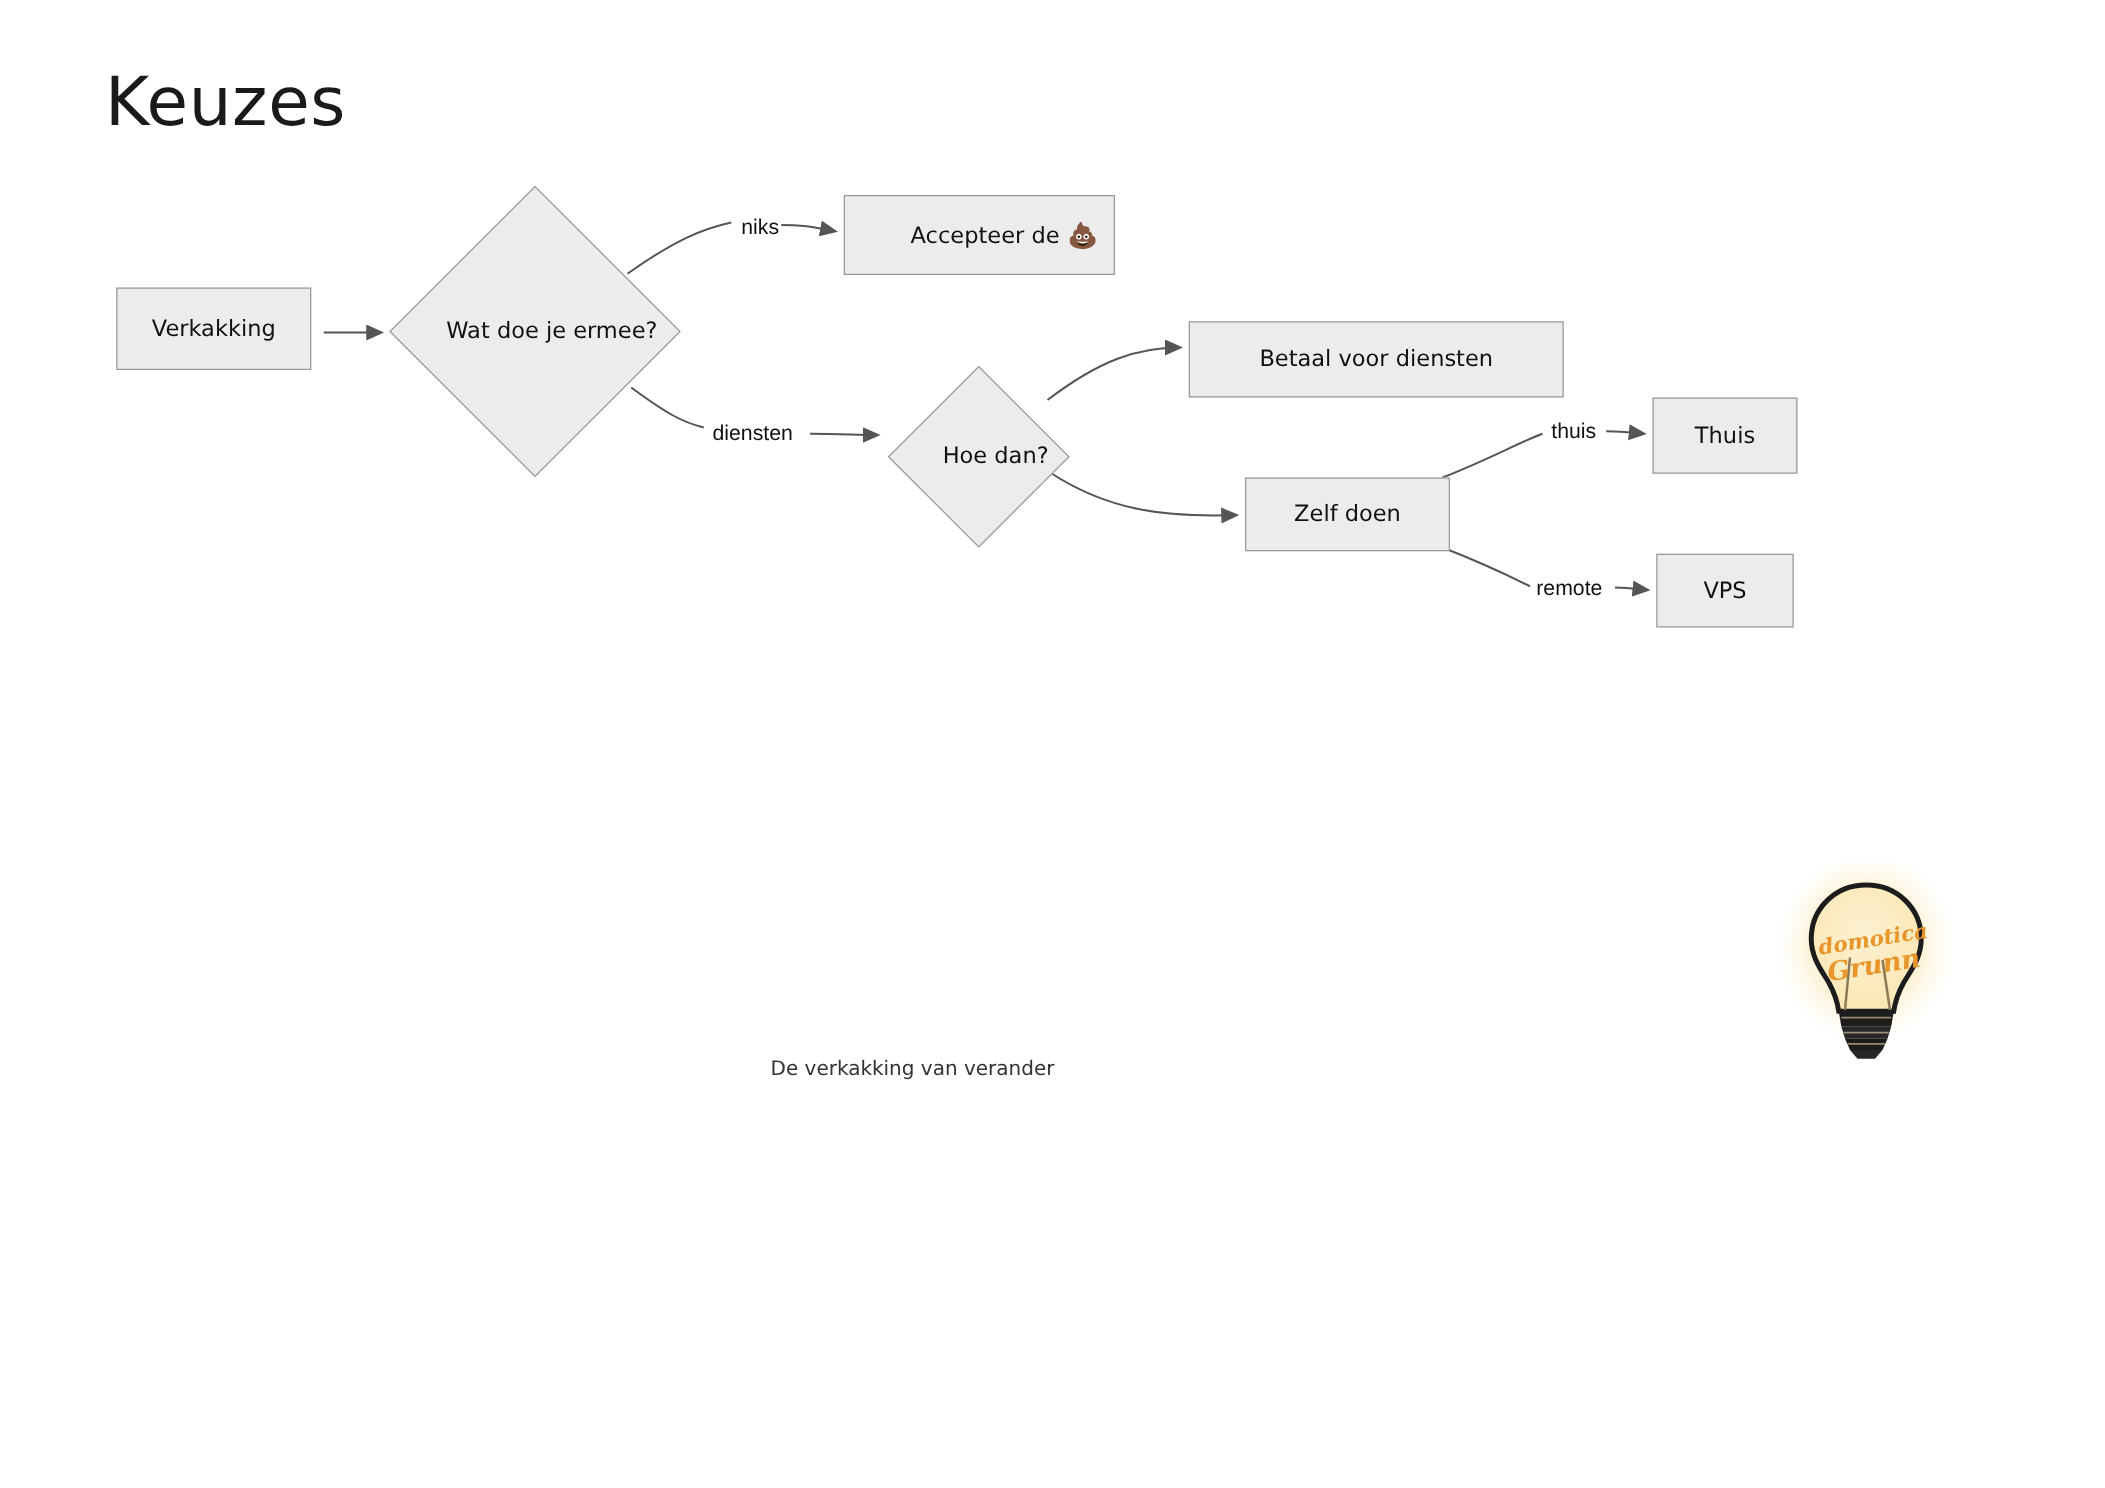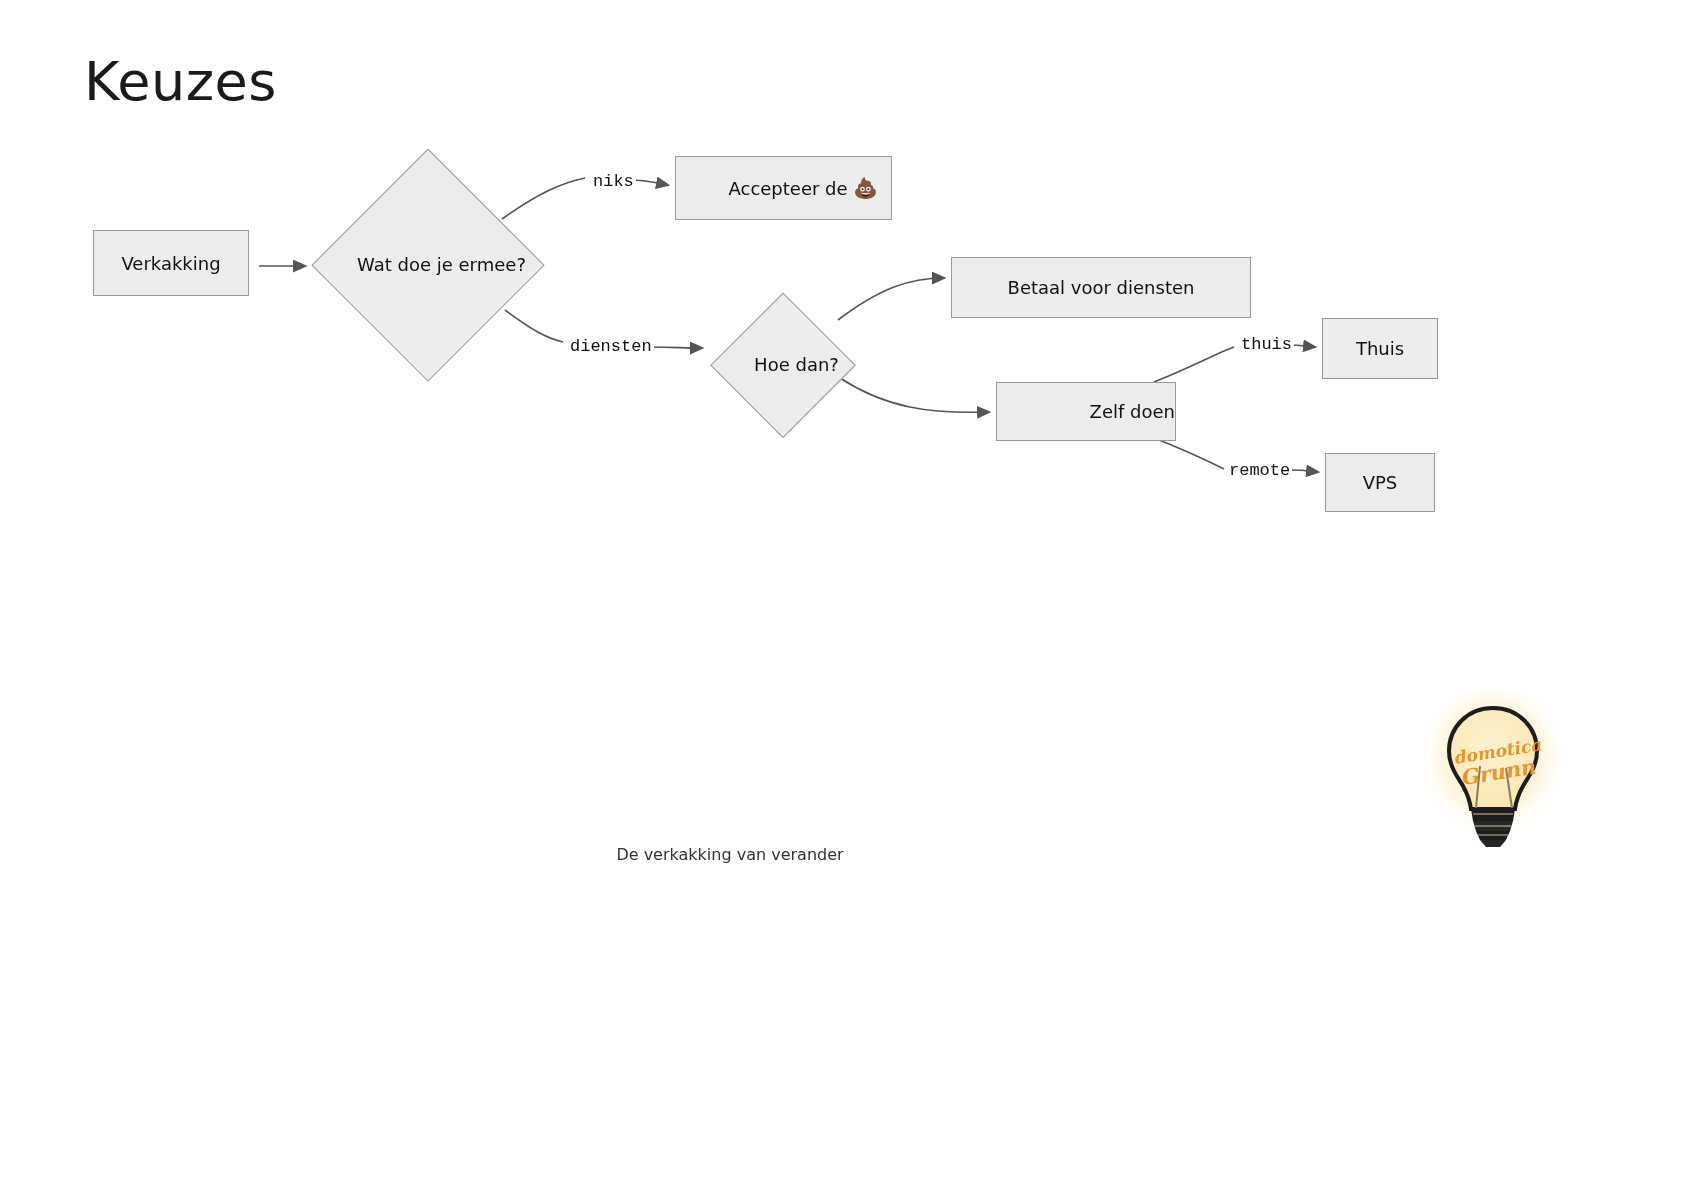--- a/index.html
+++ b/index.html
@@ -72,21 +72,21 @@
     z-index: 1;
   }
   .node.diamond .dlabel {
     position: relative;
     z-index: 2;
     padding: 0 4px;
     margin-left: 28px;
   }
   .edge-label {
     position: absolute;
-    font-family: Liberation Mono, monospace;
+    font-family: Liberation Sans, sans-serif;
     font-size: 17px;
     color: #111111;
     background: #ffffff;
     padding: 0 2px;
     white-space: nowrap;
     z-index: 4;
   }
   #footer-note {
     position: absolute;
     left: 0;
@@ -163,29 +163,29 @@
 
   <div class="node diamond" style="left:710px; top:292px; width:145px; height:145px;text-align:center;">
     <span class="dshape"></span>
     <span class="dlabel">Hoe dan?</span>
   </div>
 
   <div class="node" style="left:951px; top:257px; width:300px; height:61px;text-align:center;">
     <span>Betaal voor diensten</span>
   </div>
 
-  <div class="node" style="left:996px; top:382px; width:180px; height:59px;justify-content:flex-end;">
+  <div class="node" style="left:996px; top:382px; width:164px; height:59px;">
     <span>Zelf doen</span>
   </div>
 
   <div class="node" style="left:1322px; top:318px; width:116px; height:61px;">
     <span>Thuis</span>
   </div>
 
-  <div class="node" style="left:1325px; top:453px; width:110px; height:59px;">
+  <div class="node" style="left:1325px; top:443px; width:110px; height:59px;">
     <span>VPS</span>
   </div>
 
   <div class="edge-label" style="left:591px; top:172px;">niks</div>
   <div class="edge-label" style="left:568px; top:337px;">diensten</div>
   <div class="edge-label" style="left:1239px; top:335px;">thuis</div>
   <div class="edge-label" style="left:1227px; top:461px;text-align:right;">remote</div>
 
   <div id="footer-note">De verkakking van verander</div>
 

